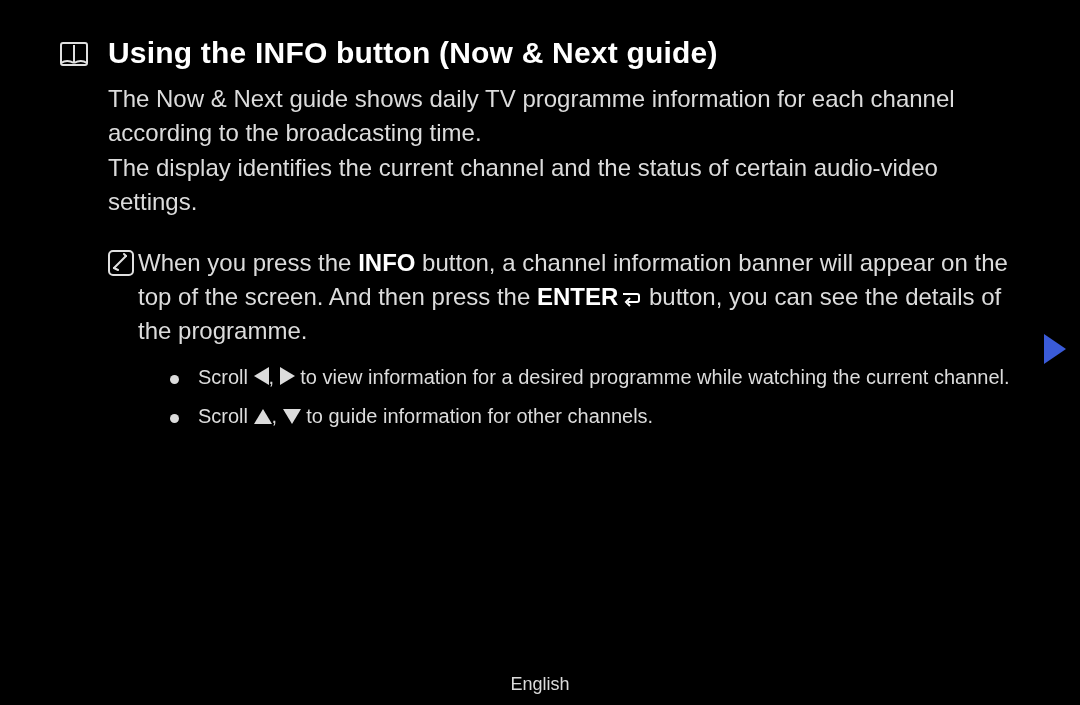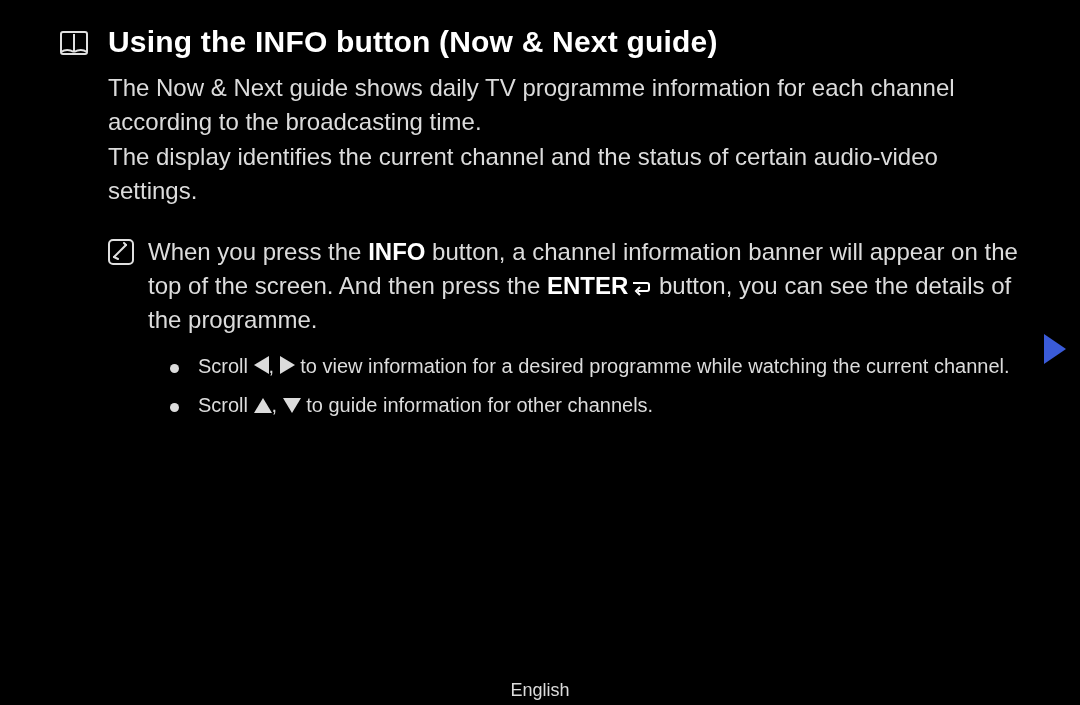--- a/index.html
+++ b/index.html
@@ -11,21 +11,21 @@
     color: #e0e0e0;
     font-family: Arial, Helvetica, sans-serif;
     overflow: hidden;
     position: relative;
   }
   .page {
     position: relative;
     width: 1080px;
     height: 705px;
     box-sizing: border-box;
-    padding: 25px 60px 0 60px;
+    padding: 36px 60px 0 60px;
   }
   .heading-row {
     display: flex;
     align-items: center;
     gap: 20px;
     margin-bottom: 12px;
   }
   .book-icon {
     width: 28px;
     height: 24px;
@@ -44,21 +44,21 @@
     line-height: 1.4;
     color: #dcdcdc;
     font-weight: 400;
   }
   .para {
     margin: 0 0 2px 0;
   }
   .note-row {
     display: flex;
     align-items: flex-start;
-    gap: 14px;
+    gap: 4px;
     margin-top: 28px;
   }
   .note-icon {
     width: 26px;
     height: 26px;
     flex: 0 0 auto;
     margin-top: 4px;
   }
   .note-text {
     flex: 1;
@@ -130,21 +130,21 @@
     right: 14px;
     top: 334px;
     width: 0; height: 0;
     border-top: 15px solid transparent;
     border-bottom: 15px solid transparent;
     border-left: 22px solid #3a5bd9;
     cursor: pointer;
   }
   .footer-lang {
     position: absolute;
-    bottom: 4px;
+    bottom: 10px;
     left: 0;
     width: 1080px;
     text-align: center;
     font-size: 18px;
     color: #dcdcdc;
   }
 </style>
 </head>
 <body>
 

